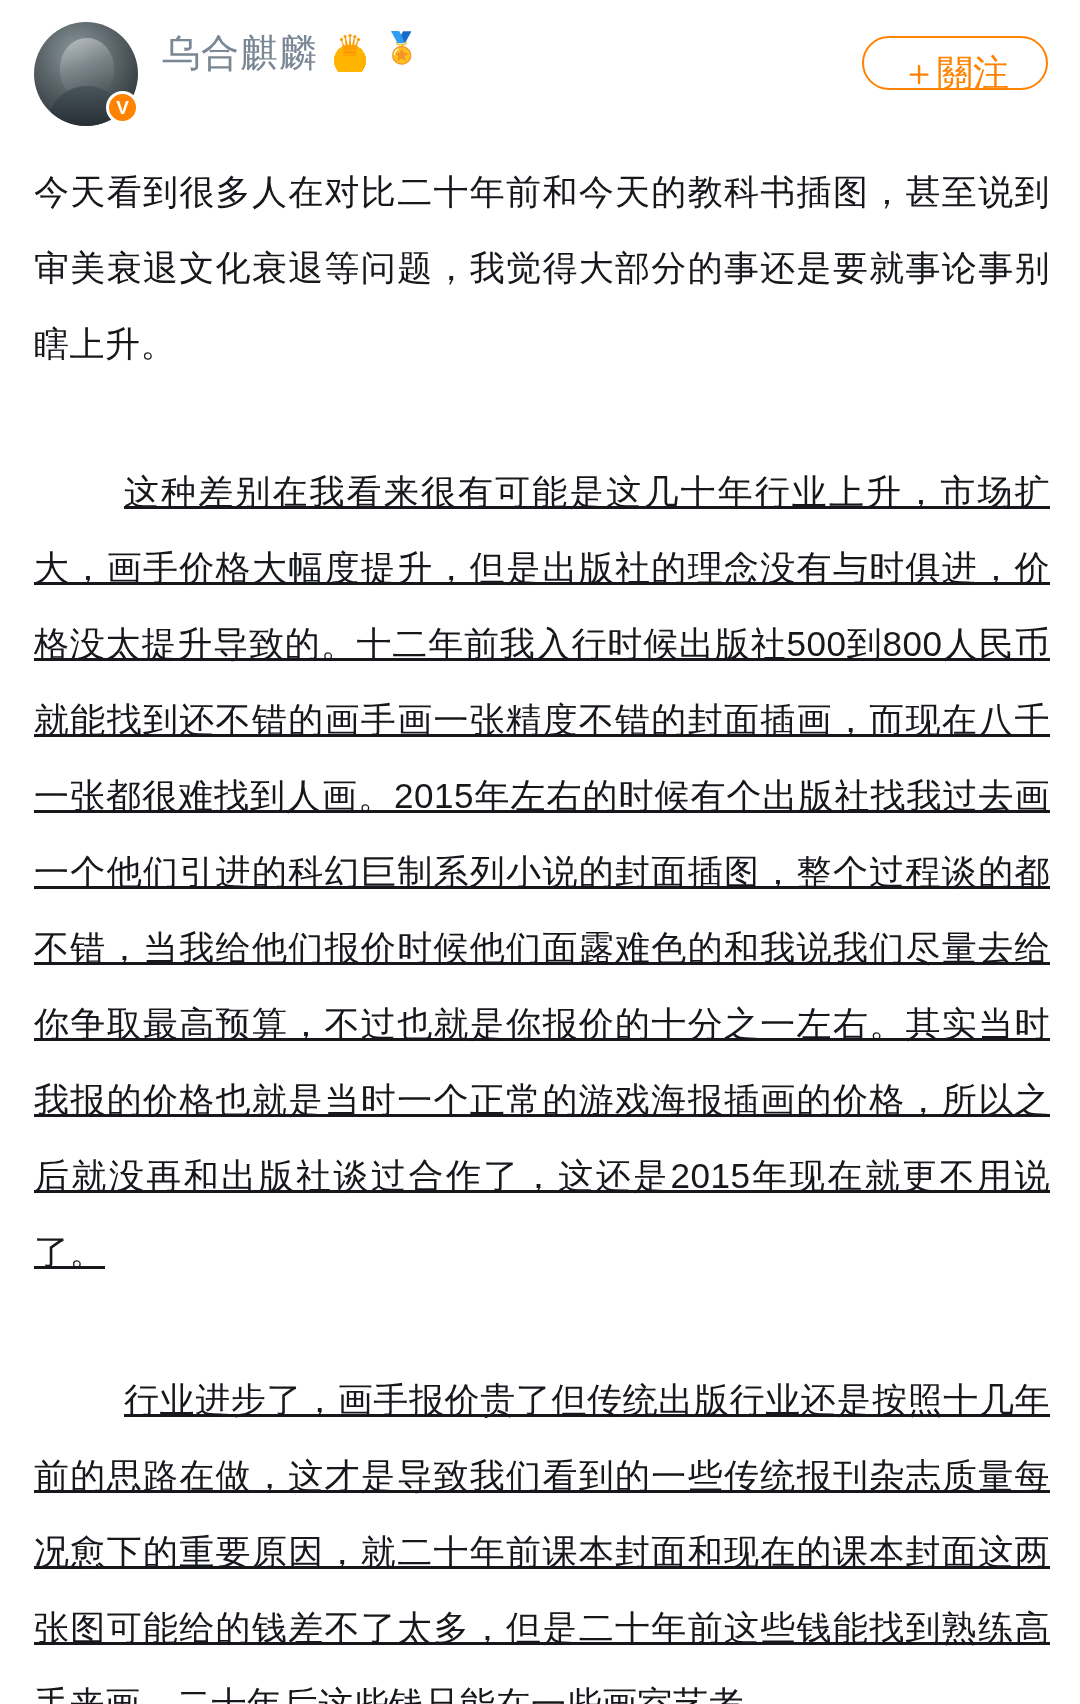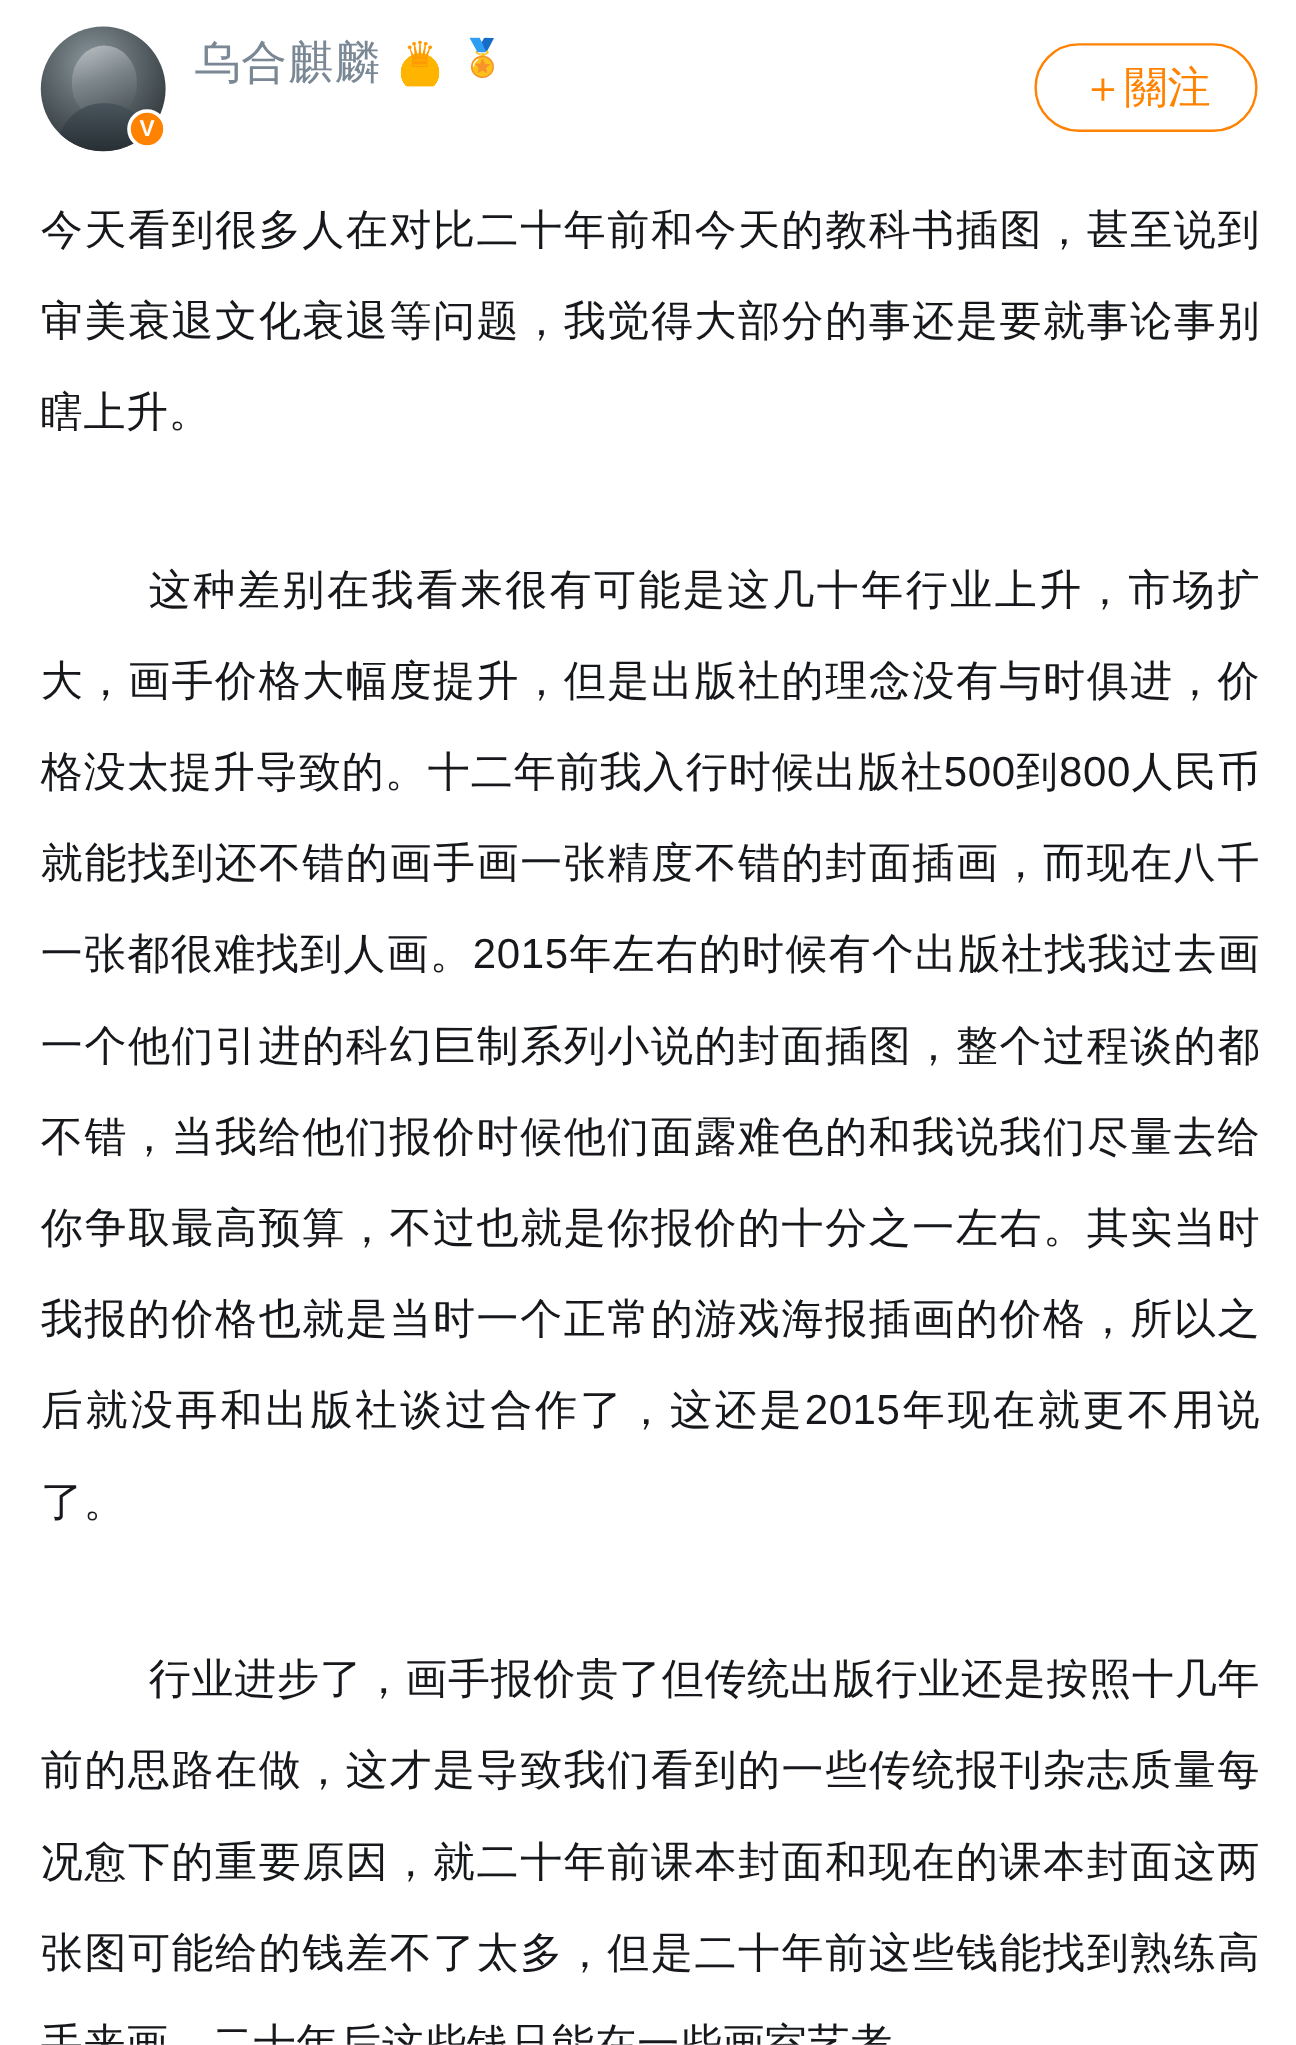--- a/index.html
+++ b/index.html
@@ -145,21 +145,21 @@
     line-height: 38px;
     color: #9aa3ad;
     white-space: nowrap;
   }
 
   .follow-btn {
     position: absolute;
     right: 32px;
     top: 36px;
     min-width: 186px;
-    height: 74px;
+    height: 54px;
     border: 2px solid #ff8200;
     border-radius: 37px;
     background: #fff;
     color: #ff8200;
     font-size: 36px;
     line-height: 70px;
     text-align: center;
     box-sizing: border-box;
     padding: 0 18px;
     white-space: nowrap;
@@ -175,20 +175,21 @@
     font-size: 35px;
     line-height: 76px;
     color: #16181c;
     letter-spacing: 0.5px;
     text-align: justify;
     margin: 0;
     word-break: break-all;
   }
   .para + .para {
     margin-top: 72px;
+    text-decoration: underline;
   }
   .indent {
     text-indent: 90px;
   }
 </style>
 </head>
 <body>
 
 <div class="post">
 

